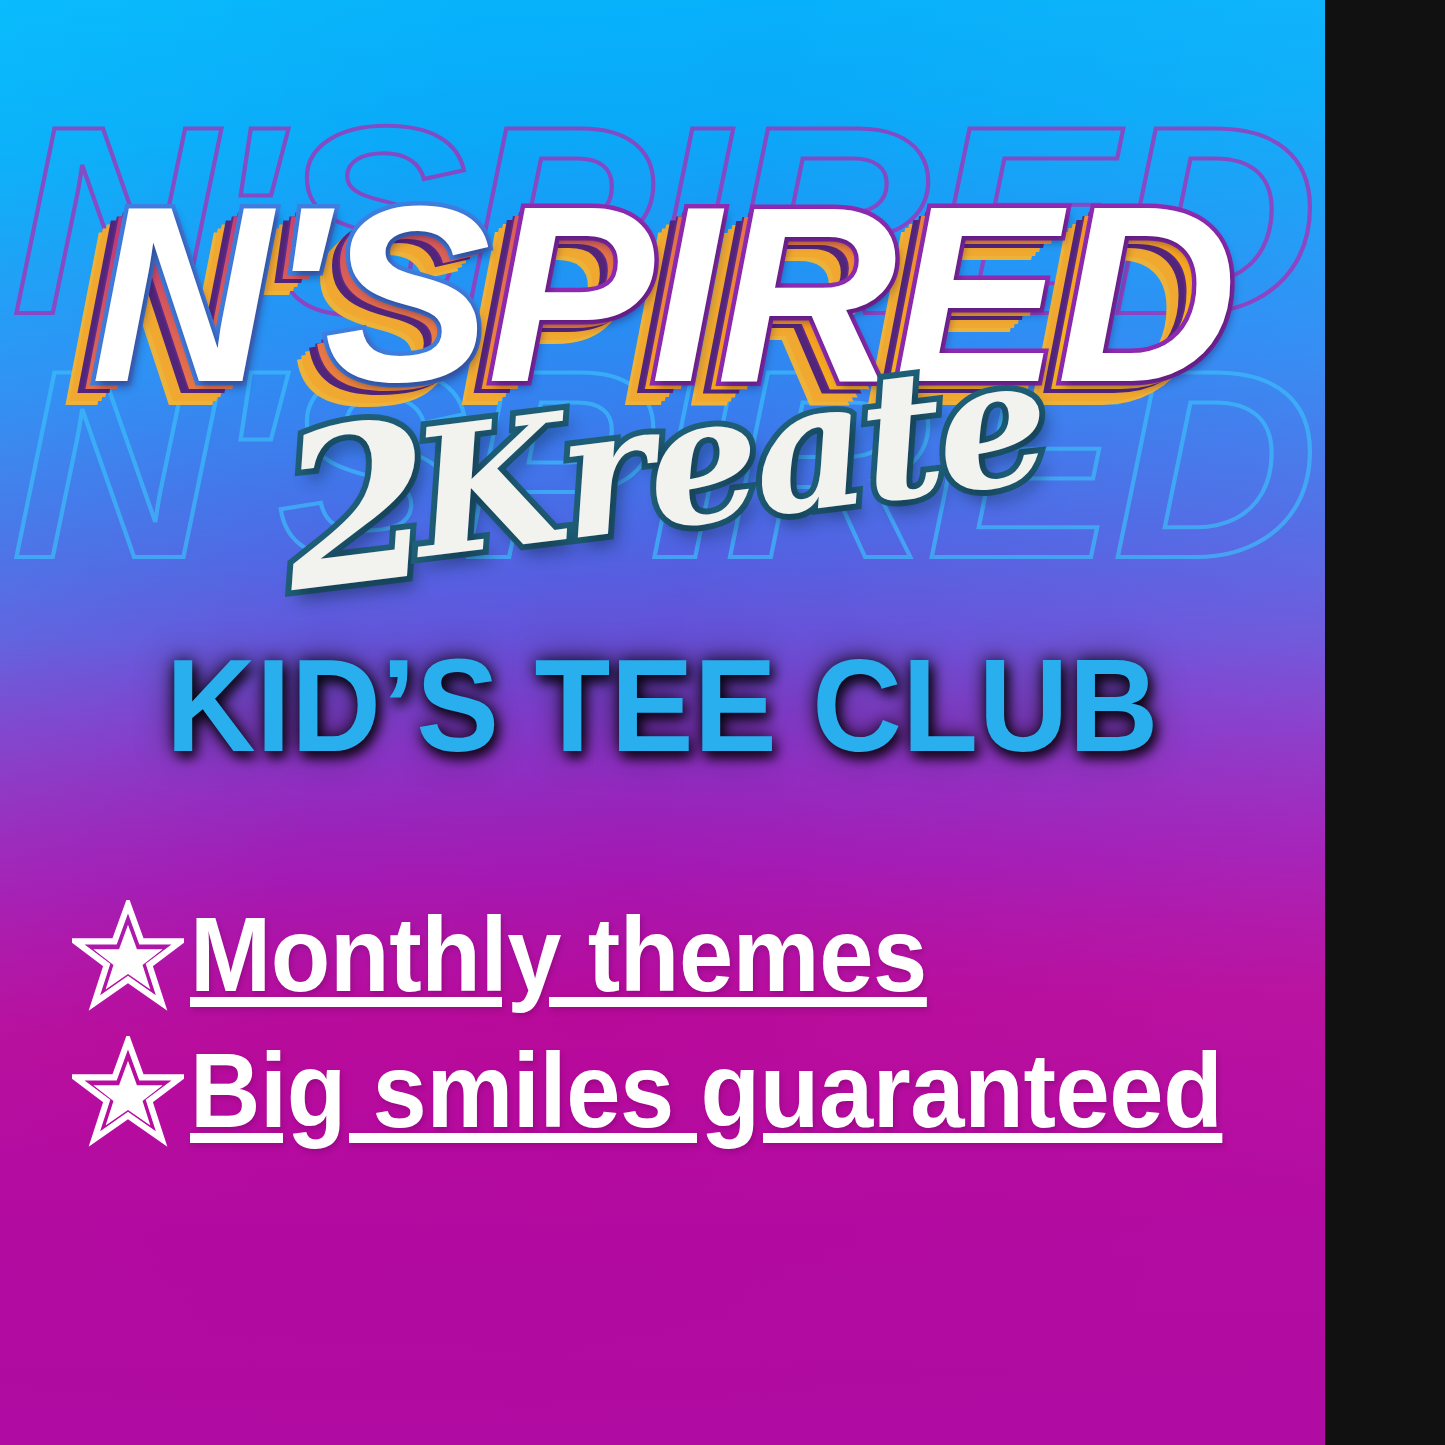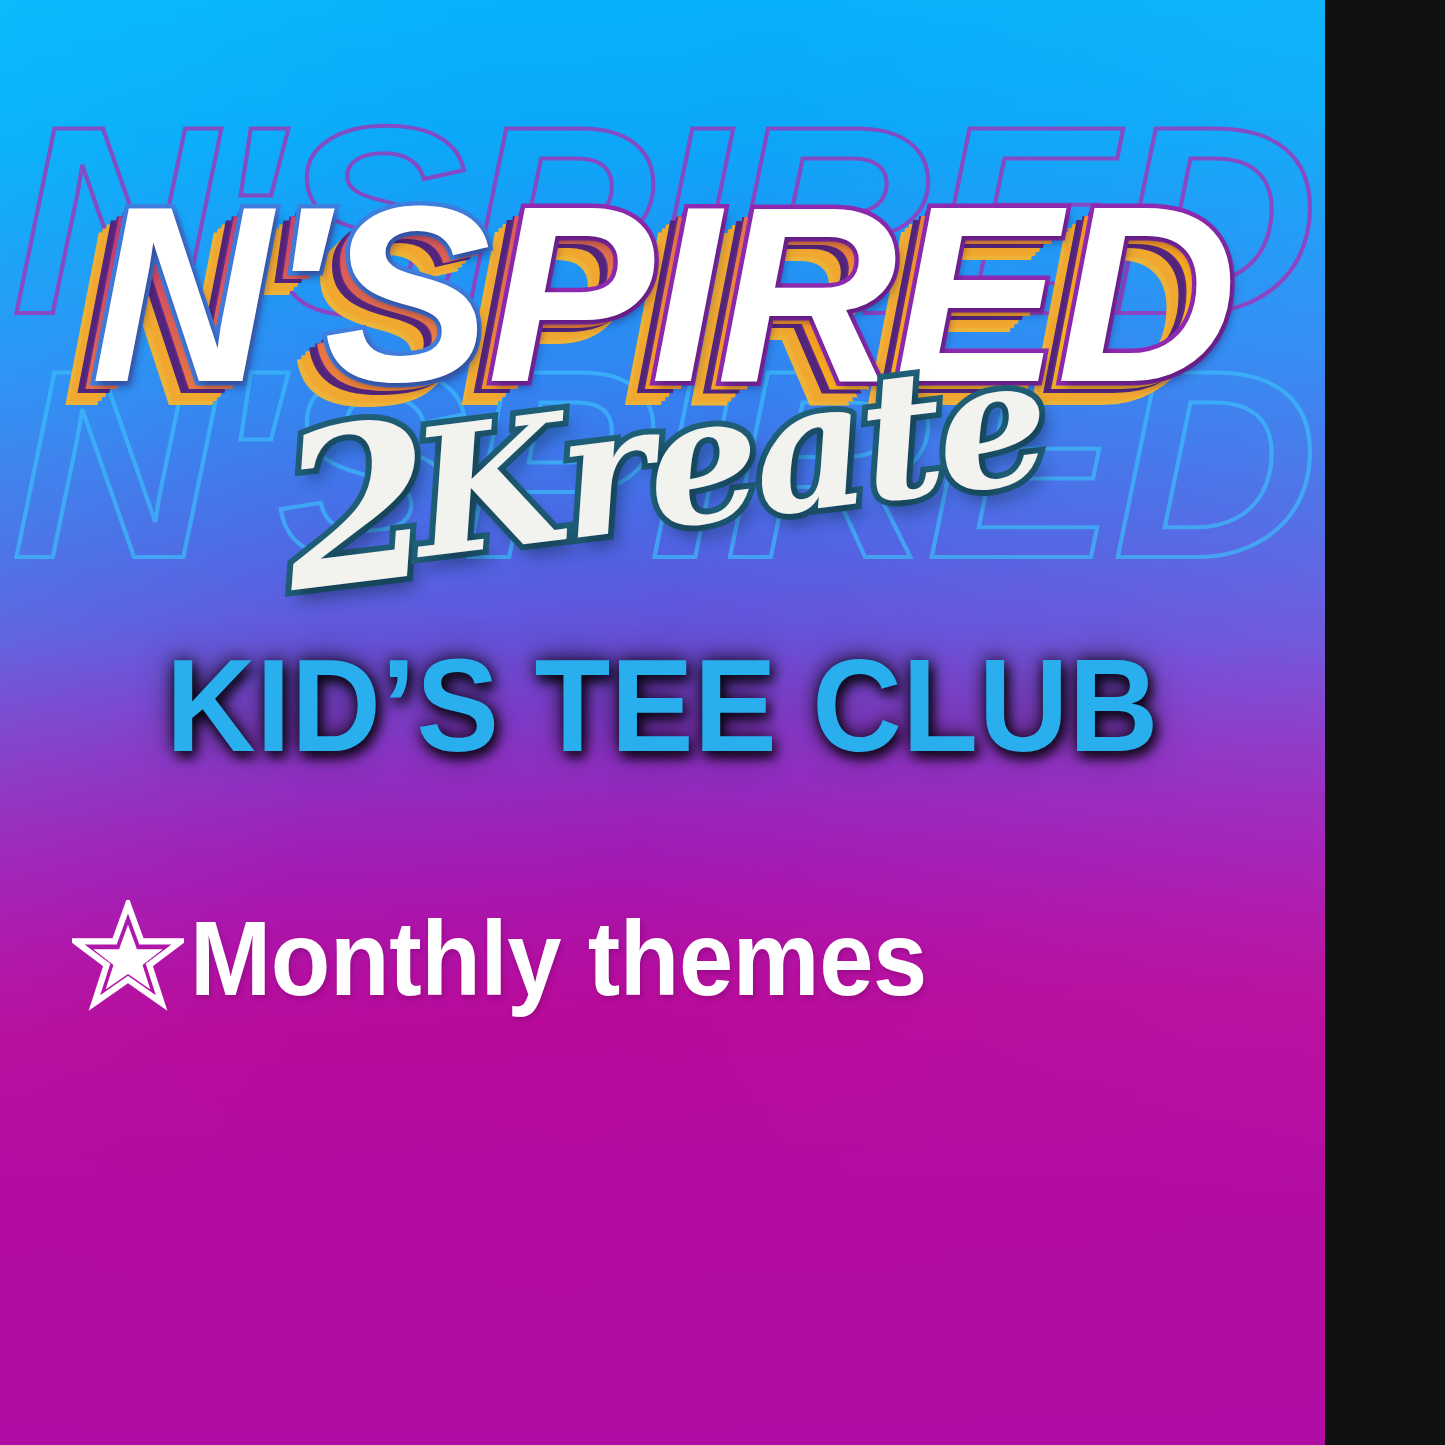--- a/index.html
+++ b/index.html
@@ -200,23 +200,24 @@
 
   
   .bullets {
     position: absolute;
     left: 72px;
     top: 900px;
     right: 40px;
   }
   .bullet {
     display: flex;
-    align-items: flex-end;
+    align-items: flex-start;
     margin-bottom: 24px;
     color: #ffffff;
+    text-decoration: underline;
   }
   .bullet .star-icon {
     flex: 0 0 auto;
     width: 112px;
     height: 112px;
     margin-right: 6px;
     display: block;
   }
   .bullet .star-icon svg { display: block; width: 112px; height: 112px; }
   .bullet .btext {
@@ -267,15 +268,24 @@
       <span class="star-icon">
         <svg viewBox="0 0 100 100">
           <polygon points="50,4 62,37 97,37 69,58 80,92 50,71 20,92 31,58 3,37 38,37" fill="none" stroke="#ffffff" stroke-width="5.5" stroke-linejoin="miter"></polygon>
           <polygon points="50,22 58,44 81,44 63,58 70,80 50,66 30,80 37,58 19,44 42,44" fill="#ffffff"></polygon>
         </svg>
       </span>
       <span class="btext">Monthly themes</span>
     </div>
 
 
+    <div class="bullet">
+      <span class="star-icon">
+        <svg viewBox="0 0 100 100">
+          <polygon points="50,4 62,37 97,37 69,58 80,92 50,71 20,92 31,58 3,37 38,37" fill="none" stroke="#ffffff" stroke-width="5.5" stroke-linejoin="miter"></polygon>
+          <polygon points="50,22 58,44 81,44 63,58 70,80 50,66 30,80 37,58 19,44 42,44" fill="#ffffff"></polygon>
+        </svg>
+      </span>
+      <span class="btext">Big smiles guaranteed</span>
+    </div>
 
   </div>
 </div>
 
 </body></html>

